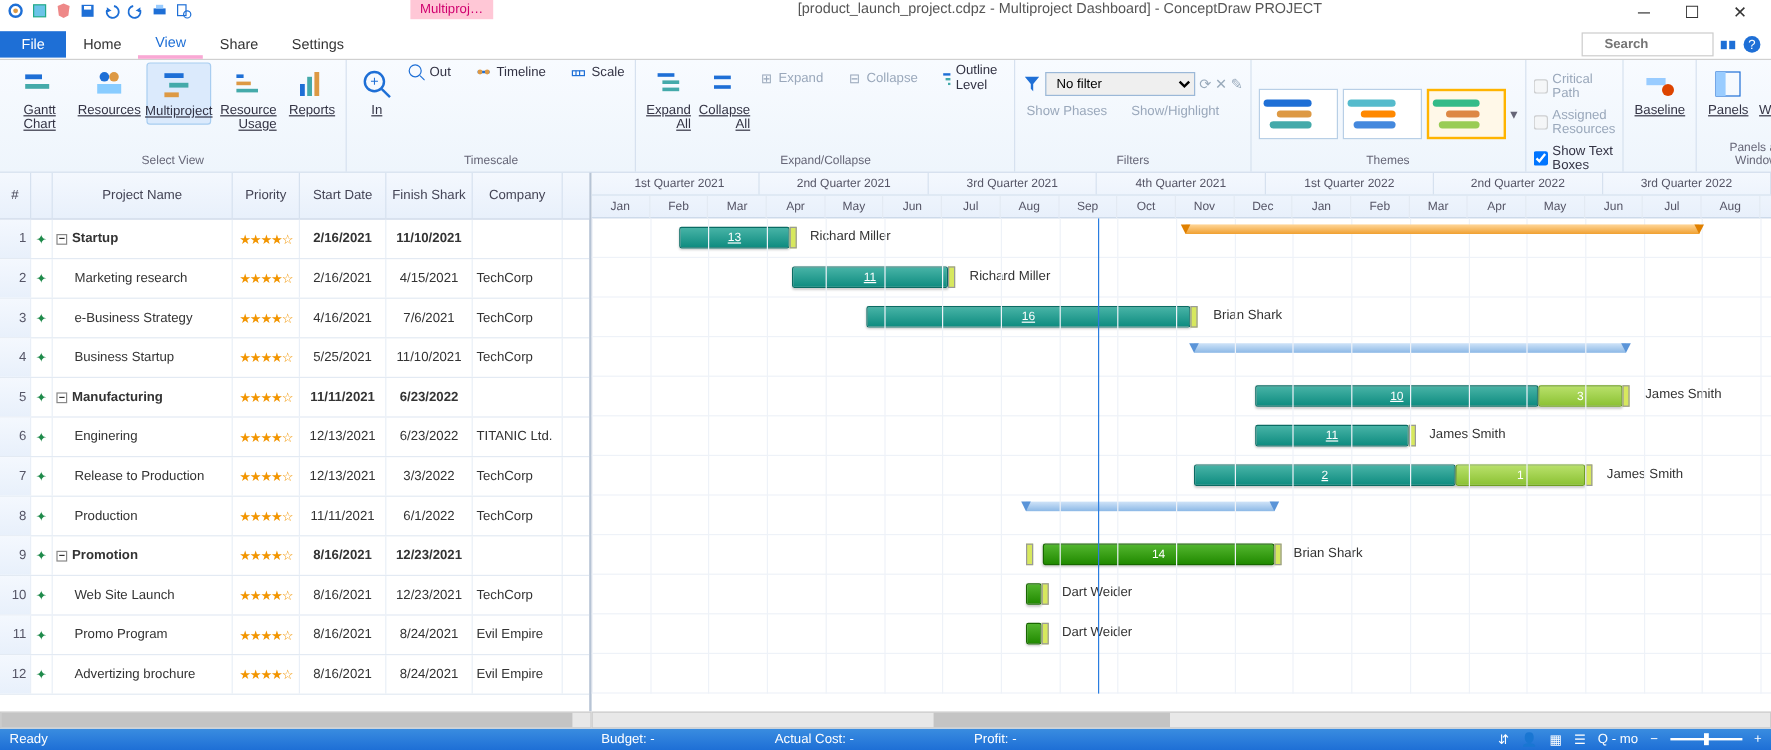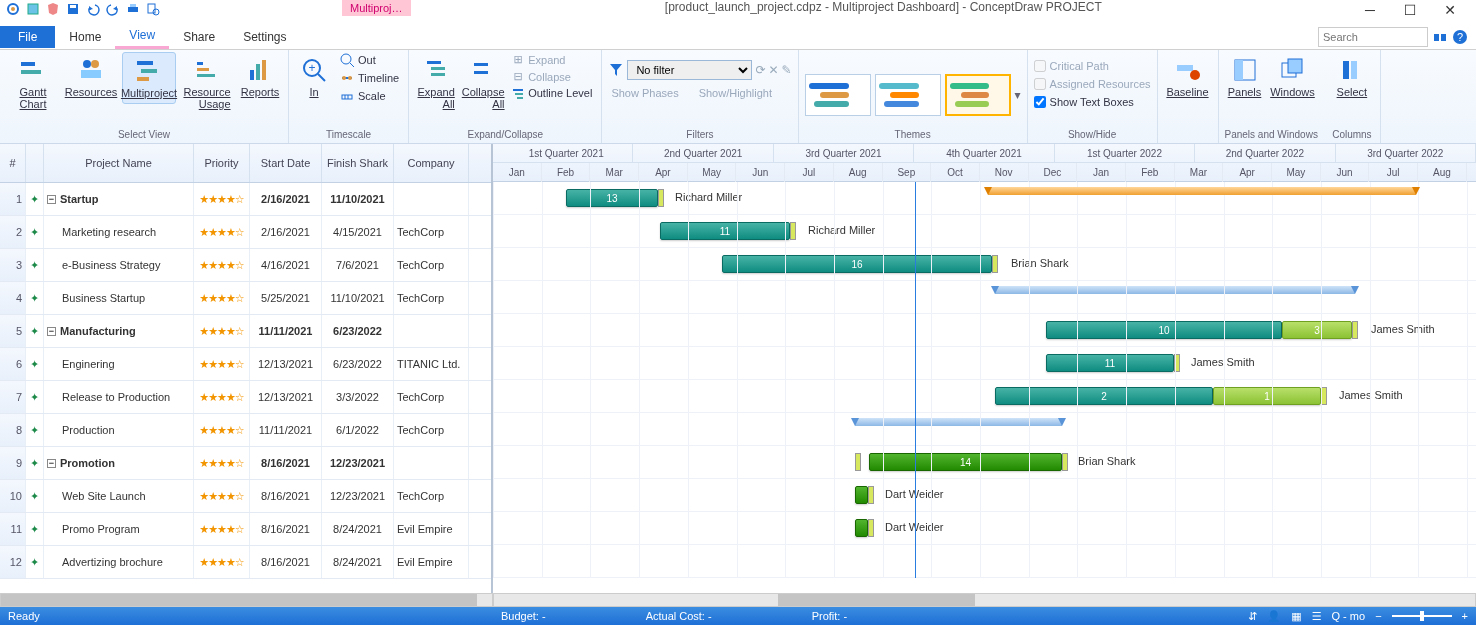--- a/index.html
+++ b/index.html
@@ -13,32 +13,32 @@
 .title-text { flex:1; text-align:center; font-size:12px; color:#555; }
 .win-controls { display:flex; gap:12px; margin-right:8px; }
 .win-btn { width:28px; height:20px; display:flex; align-items:center; justify-content:center; cursor:pointer; font-size:14px; }
 
 
 .menubar { height:26px; background:#fff; display:flex; align-items:center; border-bottom:1px solid #d0d0d0; }
 .menu-item { padding:4px 14px; font-size:12px; cursor:pointer; }
 .menu-item.file { background:#1e6fd6; color:#fff; padding:4px 18px; }
 .menu-item.active { color:#1e6fd6; border-bottom:3px solid #f9a8d4; }
 .search-area { margin-left:auto; display:flex; align-items:center; gap:4px; margin-right:8px; }
-.search-input { width:110px; height:20px; border:1px solid #ccc; padding:0 4px; font-size:11px; }
+.search-input { width:110px; height:20px; border:1px solid #ccc; padding:0 18px; font-size:11px;font-weight:bold; }
 
 
 .ribbon { height:94px; background:linear-gradient(#f8fbff,#eef5fc); border-bottom:1px solid #cbd9ea; display:flex; }
 .ribbon-group { border-right:1px solid #d6e1ef; padding:2px 6px 0; display:flex; flex-direction:column; }
 .ribbon-group-body { flex:1; display:flex; align-items:flex-start; gap:4px; }
 .ribbon-group-label { text-align:center; font-size:10px; color:#667; padding:2px 0 3px; }
 .rbtn-lg { width:54px; display:flex; flex-direction:column; align-items:center; gap:2px; padding:4px 2px; cursor:pointer; border-radius:3px; }
 .rbtn-lg.sel { background:#dbeafc; border:1px solid #a8cdf0; }
 .rbtn-lg .ico { width:28px; height:28px; display:flex; align-items:center; justify-content:center; }
 .rbtn-lg .lbl { font-size:11px; text-align:right; line-height:12px; color:#334;text-decoration:underline; }
-.rbtn-col { display:flex; flex-direction:column; gap:2px;justify-content:space-between; }
+.rbtn-col { display:flex; gap:14px;justify-content:space-between; }
 .rbtn-sm { display:flex; align-items:center; gap:4px; padding:1px 3px; font-size:11px; cursor:pointer; color:#334; }
 .rbtn-sm.dis { color:#9aa8bb; }
 .filter-sel { width:125px; height:20px; border:1px solid #9bb8d8; font-size:11px; padding:0 4px; }
 .theme-thumb { width:66px; height:42px; border:1px solid #b8cfe6; background:#fff; display:flex; flex-direction:column; justify-content:center; gap:3px; padding:3px; cursor:pointer; }
 .theme-thumb.sel { border:2px solid #ffb400; background:#fff8e8; }
 .theme-bar { height:6px; border-radius:3px; }
 .chk { display:flex; align-items:center; gap:4px; font-size:11px; color:#334; }
 .chk input { width:12px; height:12px; }
 .chk.dis { color:#9aa8bb; }
 
@@ -81,21 +81,21 @@
 .today-line { position:absolute; top:0; bottom:0; width:1px; background:#2a7de0; z-index:6; }
 .summary-bar { position:absolute; height:8px; top:5px; }
 .summary-bar::before,.summary-bar::after { content:''; position:absolute; top:0; width:0; height:0; border-top:8px solid; }
 .summary-bar::before { left:-4px; border-left:4px solid transparent; border-right:4px solid transparent; }
 .summary-bar::after { right:-4px; border-left:4px solid transparent; border-right:4px solid transparent; }
 .sum-orange { background:linear-gradient(#ffd699,#f0a030); }
 .sum-orange::before,.sum-orange::after { border-top-color:#e08000; }
 .sum-blue { background:linear-gradient(#cfe3f8,#8cb8e6); }
 .sum-blue::before,.sum-blue::after { border-top-color:#5a94d8; }
 .task-bar { position:absolute; height:18px; top:7px; border-radius:2px; display:flex; align-items:center; justify-content:center; color:#fff; font-size:10px; box-shadow:0 1px 2px rgba(0,0,0,0.2); }
-.bar-teal { background:linear-gradient(#47b3a6,#0f8c80); border:1px solid #0a6b63; }
+.bar-teal { background:linear-gradient(#47b3a6,#0f8c80); border:1px solid #0a6b63;text-decoration:underline; }
 .bar-green { background:linear-gradient(#52b52e,#218a00); border:1px solid #186700; }
 .bar-lime { background:linear-gradient(#b8e06a,#8cc234); border:1px solid #6fa020; }
 .bar-cap { position:absolute; top:7px; width:6px; height:18px; background:#d7e85e; border:1px solid #999; }
 .bar-label { position:absolute; font-size:11px; color:#333; white-space:nowrap; }
 
 
 .hscroll { height:14px; background:#f0f0f0; display:flex; }
 .hscroll .track { flex:1; background:#e8e8e8; border:1px solid #ccc; position:relative; }
 .hscroll .thumb { position:absolute; height:100%; background:#c4c4c4; }
 

